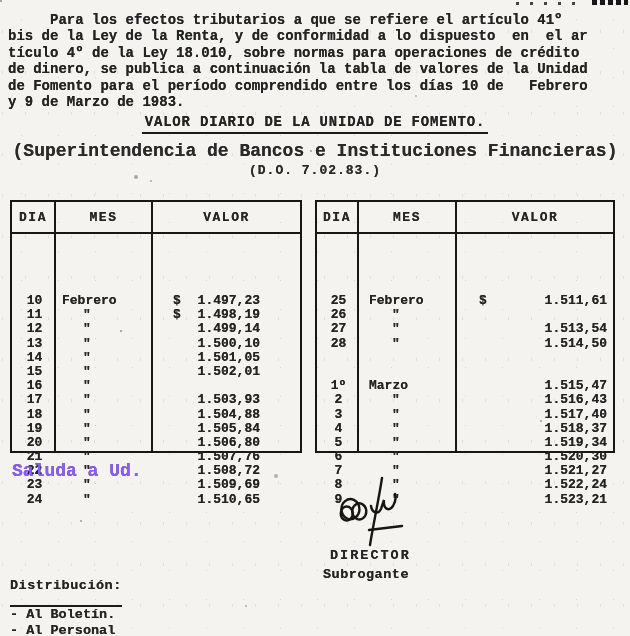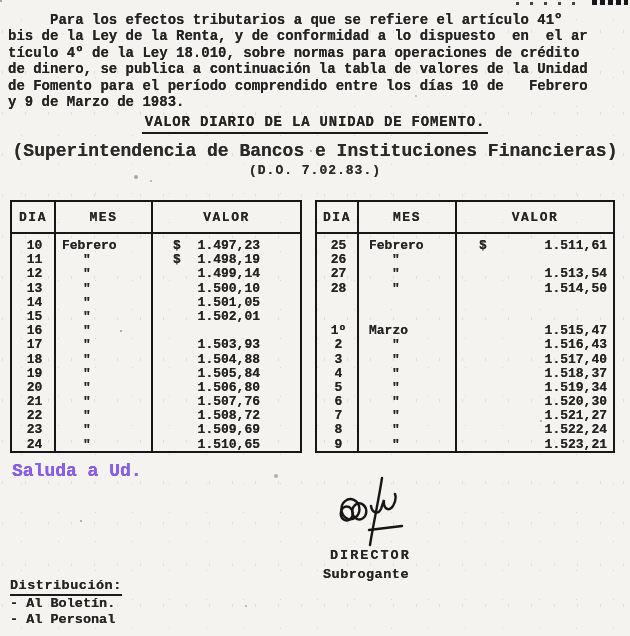--- a/index.html
+++ b/index.html
@@ -47,21 +47,21 @@
   .table-left{left:10px;width:292px;}
   .table-right{left:315px;width:300px;}
   .table-left{--c1:42px;--c2:95px;}
   .table-right{--c1:40px;--c2:96px;}
   .vline{position:absolute;top:0;bottom:0;width:2px;background:#171717;}
   .vline.v1{left:var(--c1);}
   .vline.v2{left:calc(var(--c1) + var(--c2) + 2px);}
   .thead{display:grid;grid-template-columns:var(--c1) 2px var(--c2) 2px 1fr;
     height:30px;border-bottom:2.5px solid #171717;align-items:center;}
   .th{font-size:13px;font-weight:bold;letter-spacing:1.5px;text-align:center;color:#242424;}
-  .tbody{padding-top:5px;}
+  .tbody{padding-top:12px;margin-top:48px;}
   .tr{display:grid;grid-template-columns:var(--c1) 2px var(--c2) 2px 1fr;height:14.2px;}
   .td{font-size:13px;font-weight:bold;line-height:14.2px;white-space:pre;color:#242424;}
   .td.dia{text-align:center;padding-left:3px;}
   .td.mes{padding-left:6px;}
   .table-right .td.mes{padding-left:10px;}
   .td.mes.ditto{padding-left:27px;}
   .table-right .td.mes.ditto{padding-left:33px;}
   .td.valor{display:flex;}
   .table-left .td.valor{padding-left:20px;padding-right:40px;}
   .table-right .td.valor{padding-left:22px;padding-right:6px;}
@@ -73,21 +73,21 @@
   .sig-block{position:absolute;left:300px;top:474px;width:200px;}
   .sig-svg{position:absolute;left:26px;top:2px;}
   .sig-svg path{fill:none;stroke:#161616;stroke-width:2.4;stroke-linecap:round;}
   .sig-title{position:absolute;left:30px;top:74px;font-size:13.5px;font-weight:bold;
     letter-spacing:2px;color:#242424;}
   .sig-sub{position:absolute;left:23px;top:93px;font-size:13.5px;font-weight:bold;
     letter-spacing:0.5px;color:#242424;}
 
   .distribution{position:absolute;left:10px;top:578px;font-size:13.5px;line-height:15.8px;
     font-weight:bold;color:#242424;}
-  .dist-heading{display:inline-block;border-bottom:2px solid #1b1b1b;padding-bottom:0px;
+  .dist-heading{display:inline-block;border-bottom:2px solid #1b1b1b;padding-bottom:11px;
     letter-spacing:0.5px;}
   .dist-item{white-space:pre;}
 </style>
 </head>
 <body>
 
 <div class="page">
 
   <div class="specks"></div>
   <div class="edge-dots"></div>

